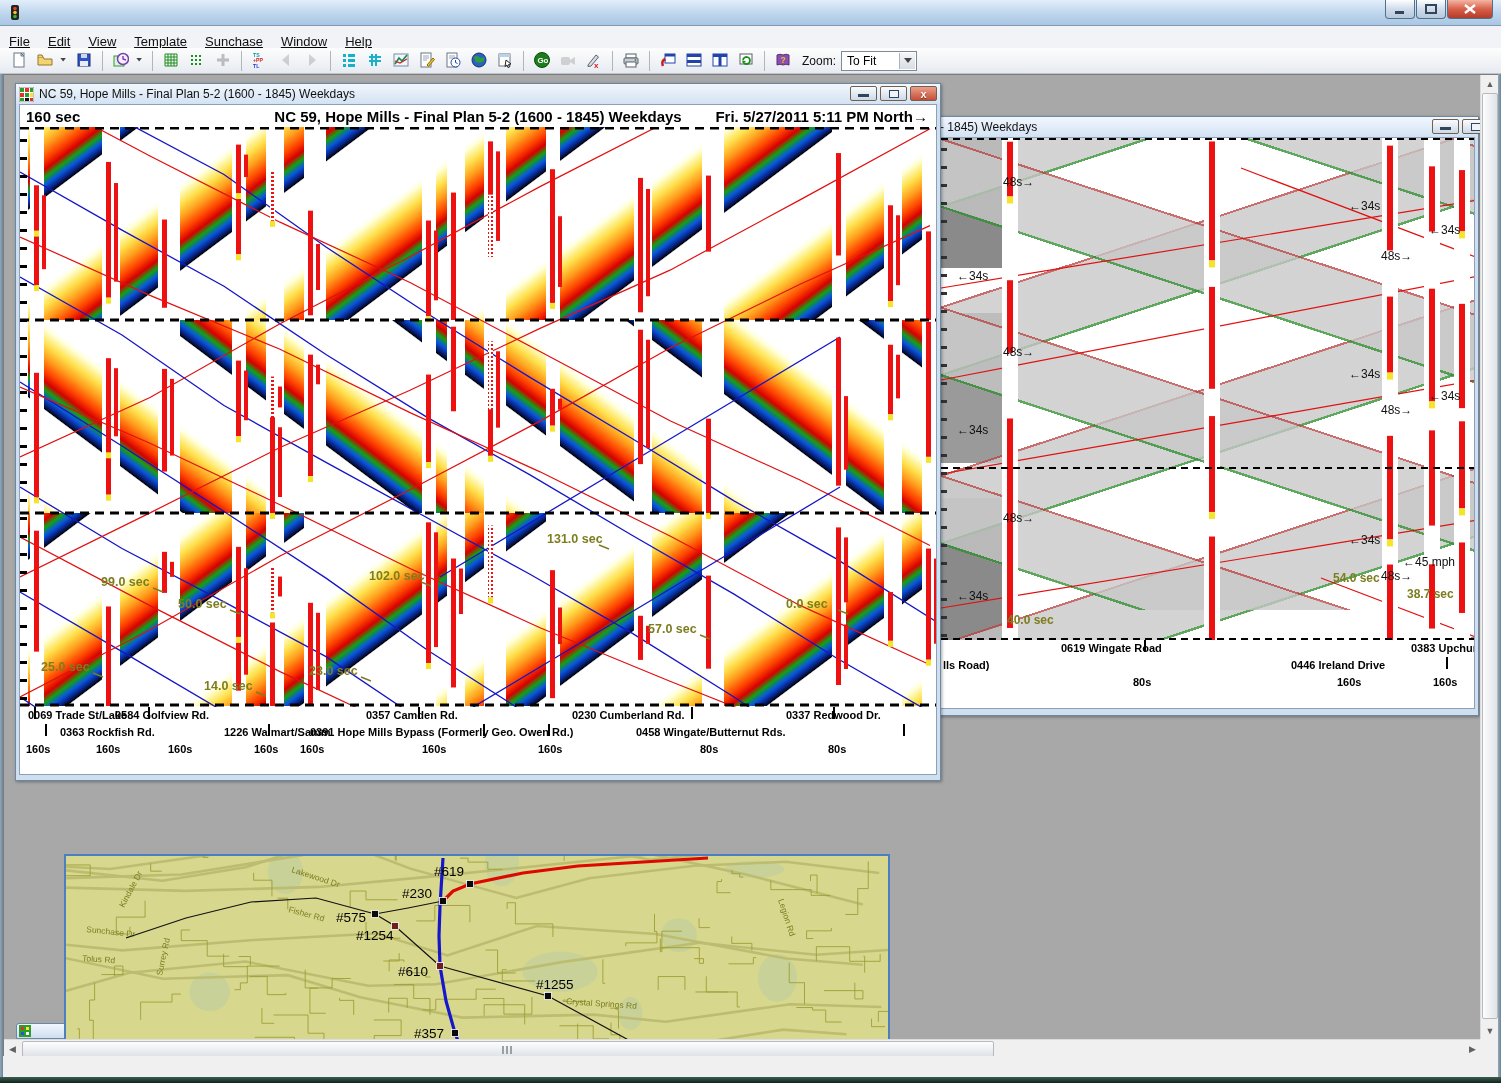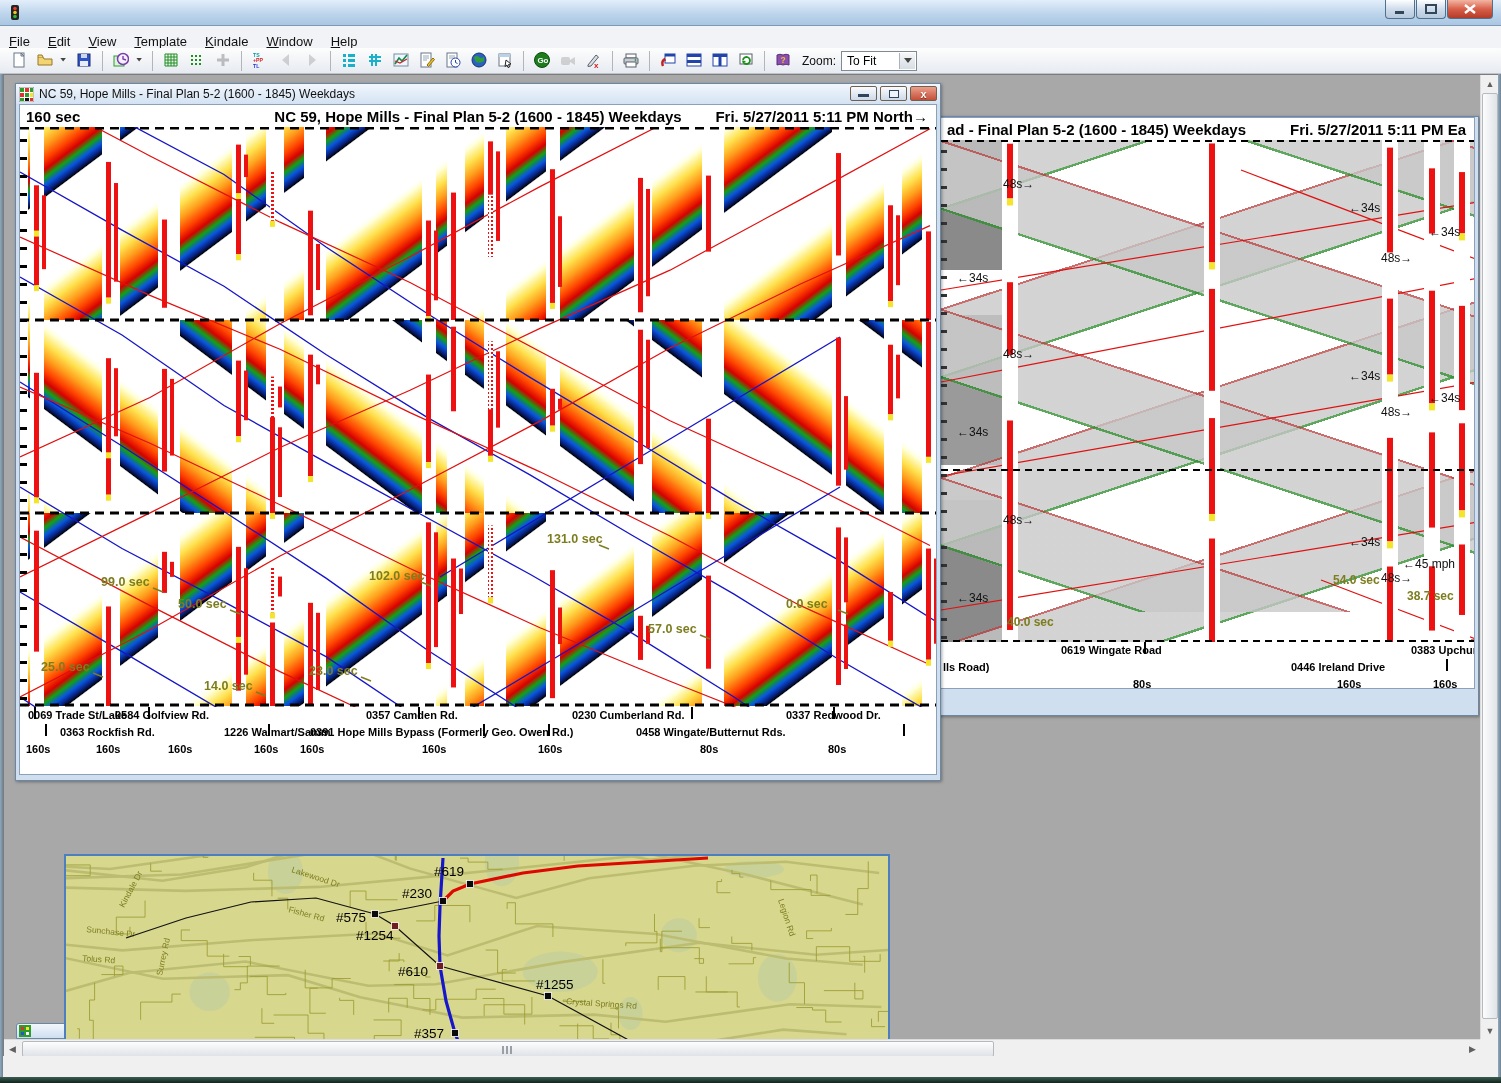--- a/index.html
+++ b/index.html
@@ -13,21 +13,21 @@
     background:linear-gradient(#e3eefa, #bdd5ec 55%, #a9c6e2);
     border-bottom:1px solid #7e99b4; display:flex; align-items:center; z-index:50; }
   .app-icon { width:18px; height:18px; margin-left:6px; flex:0 0 auto; }
   .title-text { font-size:13px; color:#0b0b0b; margin-left:6px; white-space:nowrap; }
   .win-controls { position:absolute; right:8px; top:0; display:flex; }
   .wbtn { height:19px; border:1px solid #51708c; border-top:none; border-radius:0 0 4px 4px;
     background:linear-gradient(#fdfeff,#cfdceb 50%,#b7c9dd); display:flex; align-items:center; justify-content:center; margin-left:1px; }
   .wbtn.min,.wbtn.max { width:30px; }
   .wbtn.close { width:46px; background:linear-gradient(#f2b5a2,#d8604a 50%,#b33b28); }
   .menubar { position:absolute; left:0; top:26px; width:1501px; height:32px; background:#f1f3f6;
-    border-bottom:1px solid #d9dce0; display:flex; align-items:center; font-size:13px; z-index:50; }
+    border-bottom:1px solid #d9dce0; display:flex; align-items:center; font-size:13px; z-index:50;text-decoration:underline; }
   .menu-item { padding:2px 9px; color:#111; }
   .menu-item::first-letter { text-decoration:underline; }
   .toolbar { position:absolute; left:0; top:48px; width:1501px; height:26px;
     background:linear-gradient(#fdfdfd,#e7ebf1); border-bottom:1px solid #bfc4ca;
     display:flex; align-items:center; padding-left:6px; z-index:50; }
   .tbtn { width:26px; height:23px; display:flex; align-items:center; justify-content:center; border:1px solid transparent; }
   .tbtn.caret { width:13px; }
   .tbtn.disabled { opacity:.35; filter:grayscale(1); }
   .tsep { width:1px; height:20px; background:#b2b6bb; margin:0 5px; }
   .zoom-label { font-size:12px; margin:0 5px 0 6px; color:#111; }
@@ -114,21 +114,21 @@
           <path d="M1 1 L11 9 M11 1 L1 9" stroke="#fff" stroke-width="2.4"></path>
         </svg>
       </div>
   </div>
 </div>
 <div class="menubar" id="menubar">
     <div class="menu-item">File</div>
     <div class="menu-item">Edit</div>
     <div class="menu-item">View</div>
     <div class="menu-item">Template</div>
-    <div class="menu-item">Kindale</div>
+    <div class="menu-item">Sunchase</div>
     <div class="menu-item">Window</div>
     <div class="menu-item">Help</div>
   </div>
 <div class="toolbar" id="toolbar">
     <div class="tbtn">
       <svg width="16" height="17" viewBox="0 0 16 17">
         <rect x="3" y="1" width="10" height="14" fill="#fff" stroke="#6b7787"></rect>
         <path d="M10 1 L13 4 L10 4 Z" fill="#cfd8e4" stroke="#6b7787"></path>
       </svg>
     </div>
@@ -322,25 +322,32 @@
         <svg width="8" height="5">
           <path d="M0 0 L8 0 L4 5 Z" fill="#444"></path>
         </svg>
       </span>
     </div>
   </div>
 
 <div class="client">
 
   <div class="cwin" id="rightWin" style="left:932px; top:41px; width:543px; height:600px; z-index:1;">
+    <div class="ctitle">
+      <span>- 1845) Weekdays</span>
+      <div class="cbtns">
+        <div class="cbtn">
+            <span class="g-min"></span>
+          </div>
+        <div class="cbtn" style="margin-right:-14px;">
+            <span class="g-res"></span>
+          </div>
+      </div>
+    </div>
     <div class="cbody" style="height:572px;">
-      <div class="dhead">
-        <span class="hl">ad -  Final Plan 5-2 (1600 - 1845) Weekdays</span>
-        <span class="hr">Fri. 5/27/2011 5:11 PM  Ea</span>
-      </div>
       <div id="rightDiagram">
           <svg width="537" height="502" style="display:block">
             <defs>
               <linearGradient id="gUpR" gradientUnits="userSpaceOnUse" x1="0" y1="0" x2="50" y2="152" spreadMethod="repeat">
                 <stop offset="0" stop-color="#b44" stop-opacity="1"></stop>
                 <stop offset="0.012" stop-color="#b44" stop-opacity="1"></stop>
                 <stop offset="0.013" stop-color="#c7c7c7" stop-opacity="1"></stop>
                 <stop offset="0.40" stop-color="#c7c7c7" stop-opacity="1"></stop>
                 <stop offset="0.401" stop-color="#2f8f2f" stop-opacity="1"></stop>
                 <stop offset="0.415" stop-color="#2f8f2f" stop-opacity="1"></stop>

